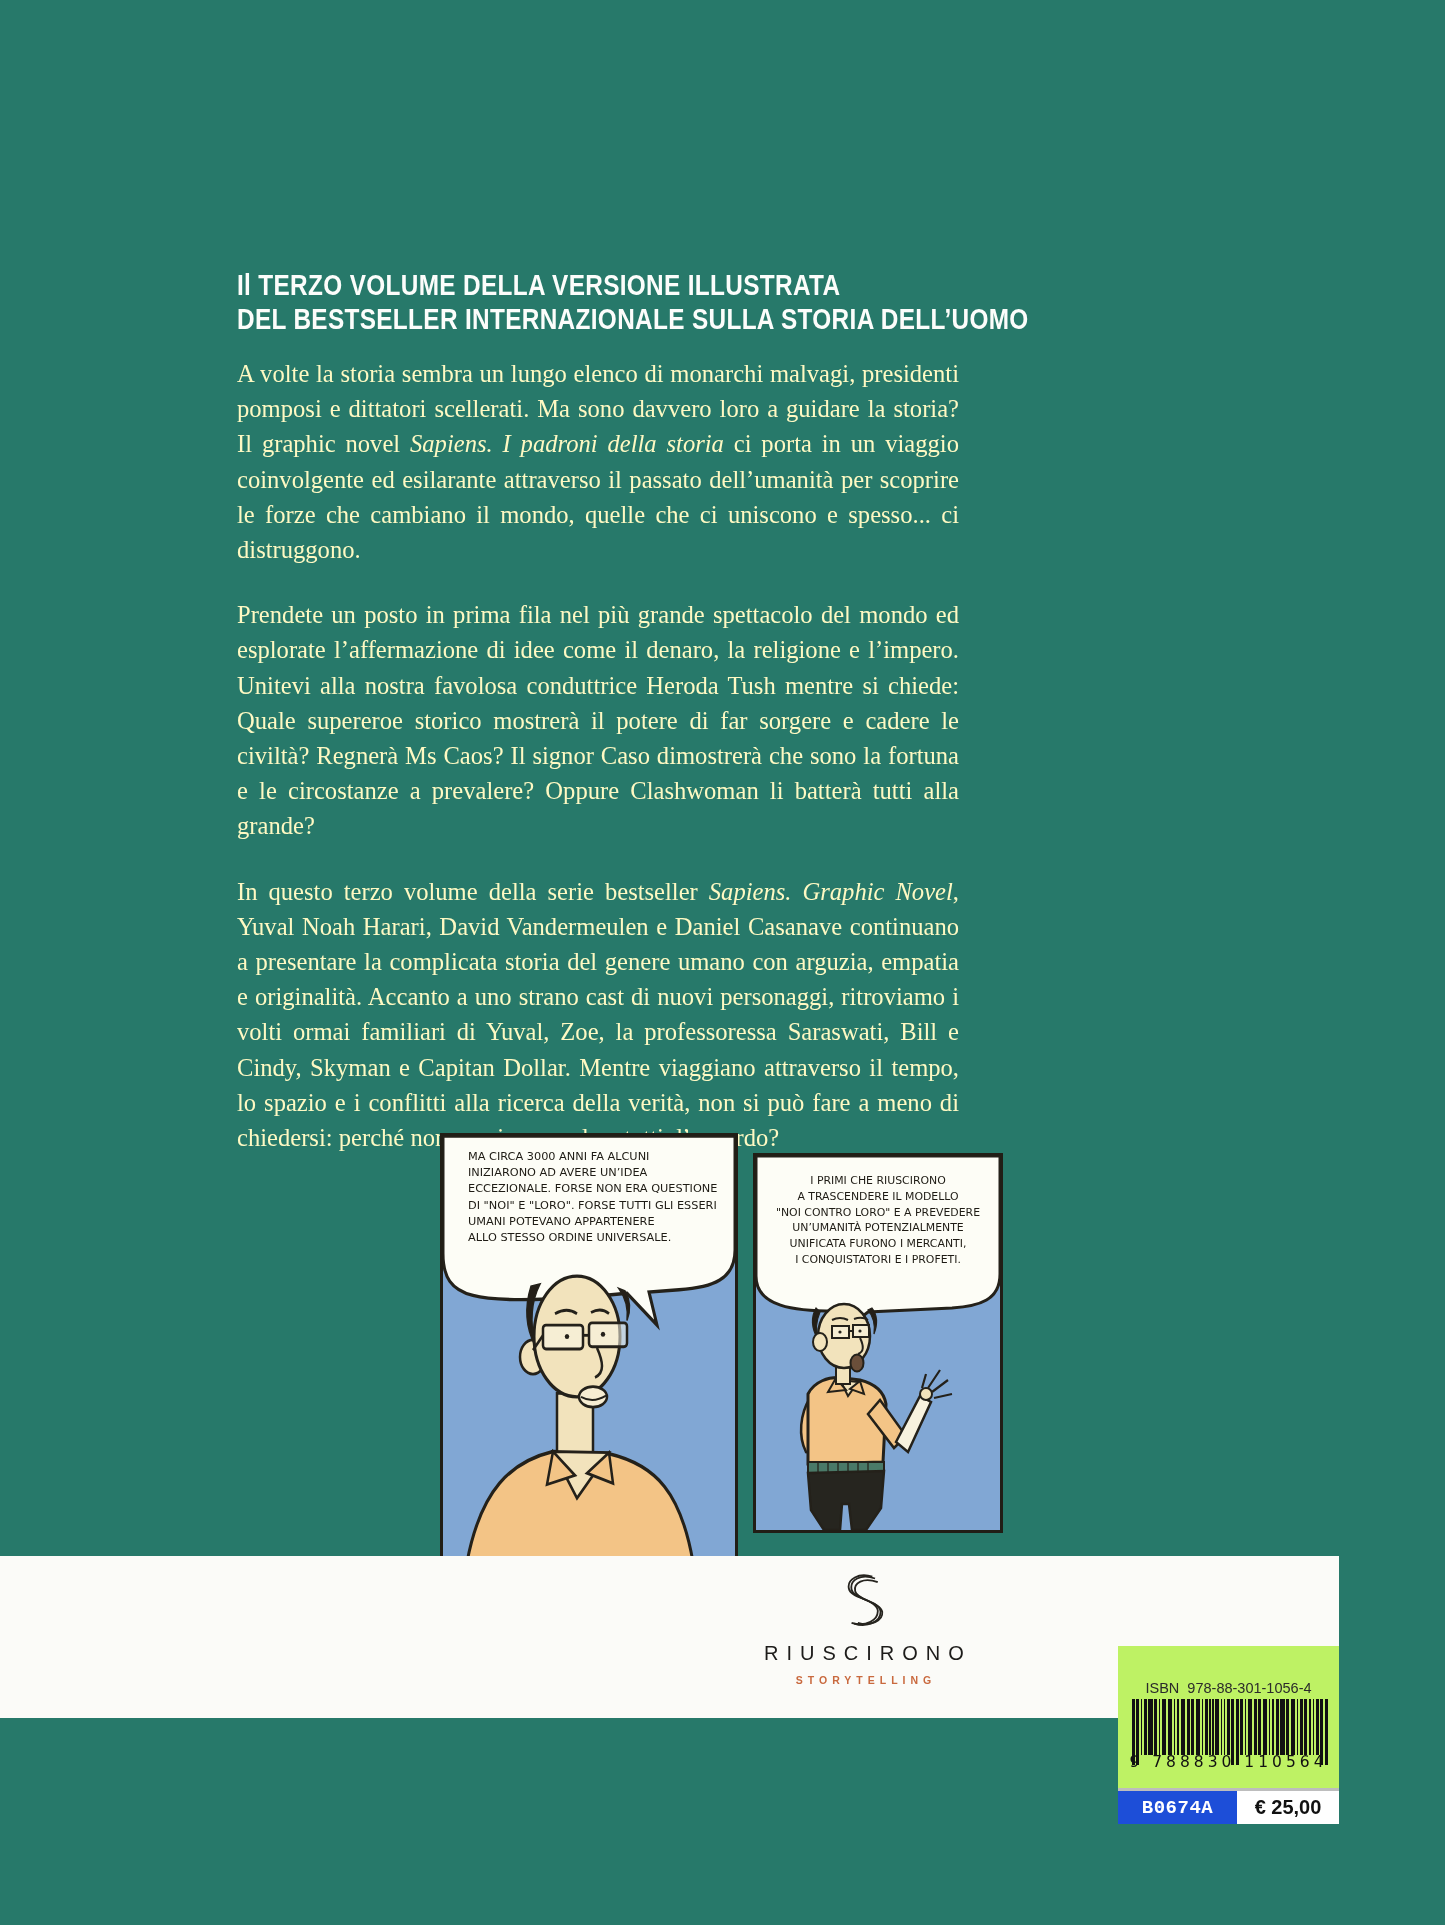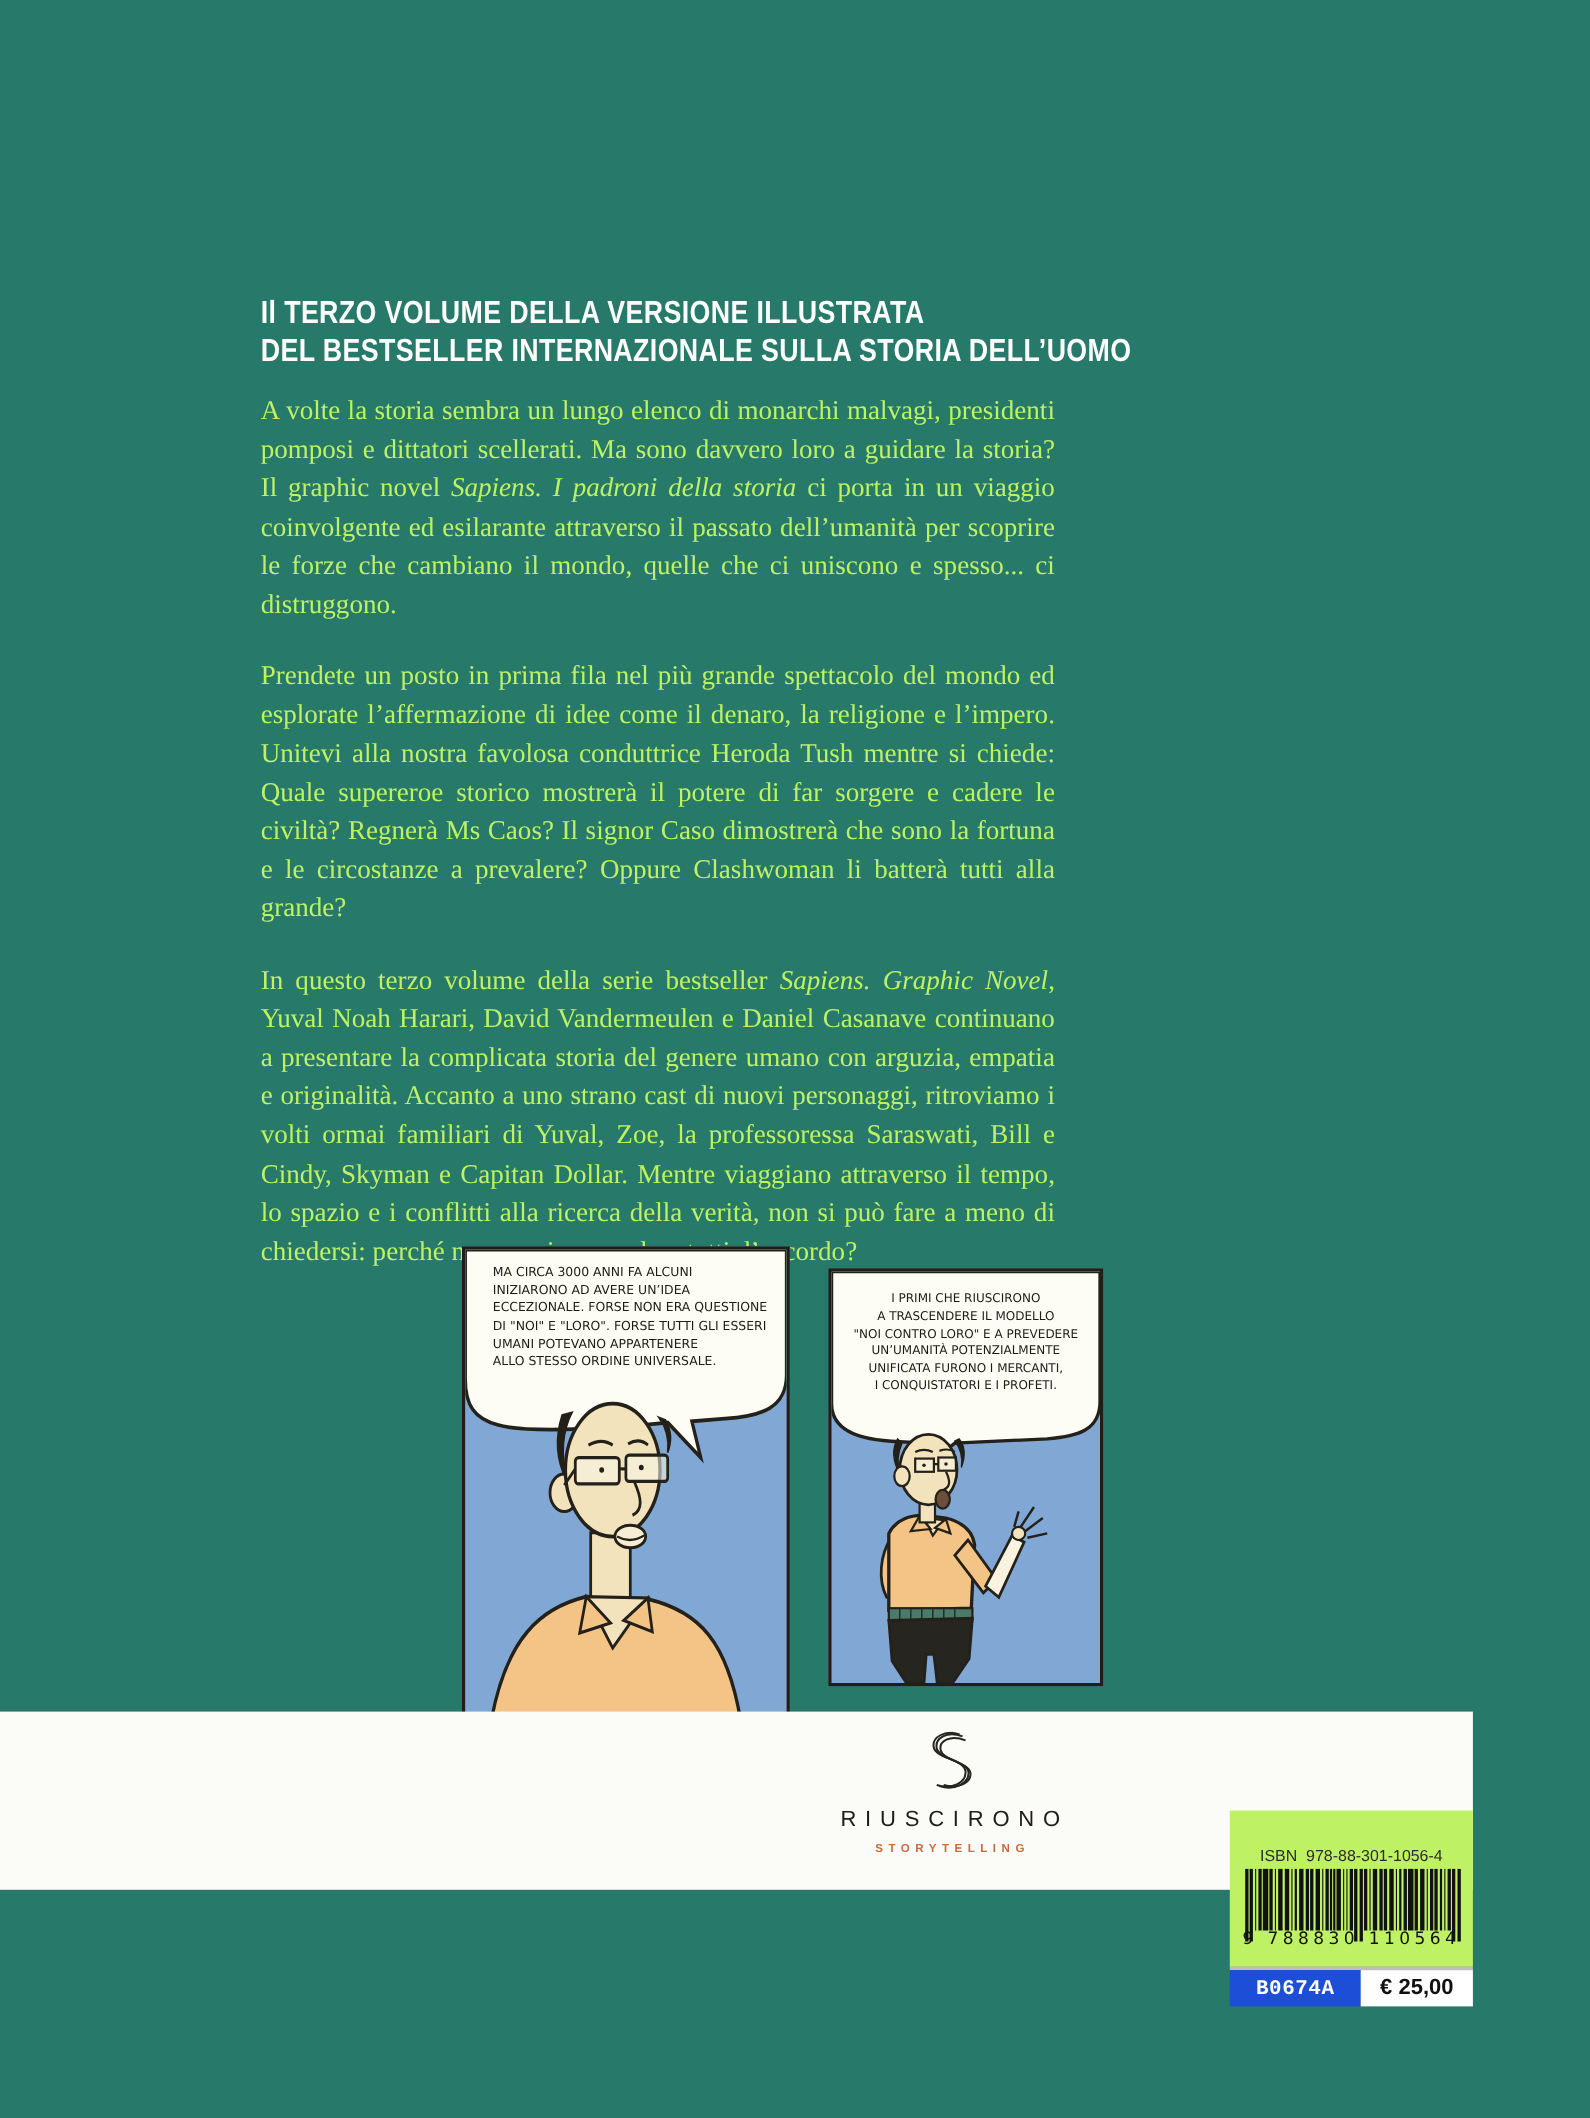--- a/index.html
+++ b/index.html
@@ -6,29 +6,29 @@
   body{width:1445px;height:1925px;font-family:"Liberation Sans",sans-serif;}
   .cover{position:relative;width:1445px;height:1925px;background:#27796a;overflow:hidden;}
 
   
   .tagline{position:absolute;left:237px;top:268px;color:#fcfdfb;}
   .tagline .hline{font-weight:700;font-size:29px;line-height:34px;letter-spacing:.4px;
     transform:scaleX(.84);transform-origin:left top;white-space:nowrap;
     font-family:"Liberation Sans",sans-serif;}
 
   
-  .blurb{position:absolute;left:237px;top:356px;width:722px;color:#bef264;
+  .blurb{position:absolute;left:237px;top:356px;width:722px;color:#fef9c3;
     font-family:"Liberation Serif",serif;font-size:24.6px;line-height:35.2px;
     text-align:justify;}
   .blurb p{margin:0 0 30px 0;}
   .blurb i{font-style:italic;}
 
   
   .panel{position:absolute;box-sizing:border-box;border:3px solid #211e16;background:#81a7d4;}
-  .panel1{left:420px;top:1133px;width:298px;height:432px;}
+  .panel1{left:440px;top:1133px;width:298px;height:432px;}
   .panel2{left:753px;top:1133px;width:250px;height:380px;margin-top:20px;}
   .panel svg{position:absolute;left:0;top:0;width:100%;height:100%;}
   .caption{position:absolute;color:#1e1b14;font-family:"DejaVu Sans",sans-serif;
     white-space:pre-line;}
   .caption1{left:25px;top:13px;width:258px;font-size:11.3px;line-height:16.2px;}
   .caption2{left:8px;right:8px;top:17px;text-align:center;font-size:10.9px;line-height:15.8px;}
 
   
   .band{position:absolute;left:0;top:1556px;width:1339px;height:162px;background:#fbfbf8;}
   .logo-block{position:absolute;text-align:center;color:#1d1c1a;}

